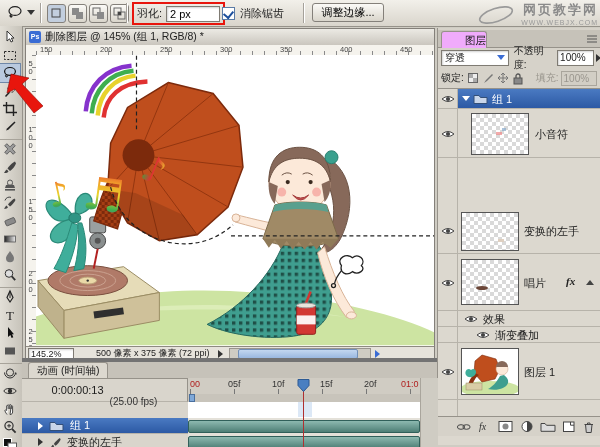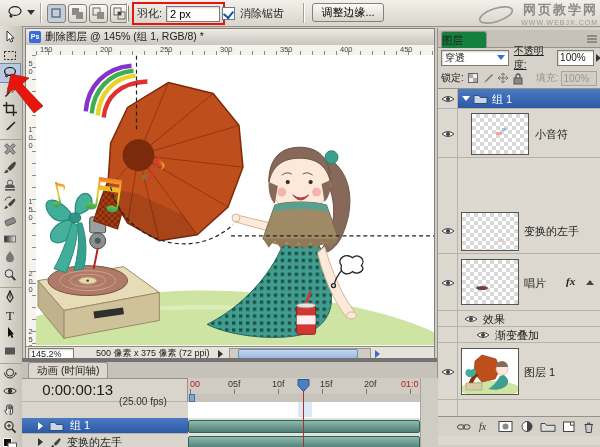--- a/index.html
+++ b/index.html
@@ -427,32 +427,32 @@
     </div>
   </div>
 
   <svg class="abs" style="left:5px;top:70px;" width="44" height="44">
     <polygon points="6,4 24,8 17,14 38,36 29,43 10,19 2,23" fill="#e8150d" stroke="#8e0d08" stroke-width=".6"></polygon>
   </svg>
 
   <div class="abs lpanel">
 
     <div class="abs" style="left:0;top:2px;width:163px;height:17px;background:#c6c2b9;border-bottom:1px solid #96928a;">
-      <div class="abs" style="left:3px;top:1px;width:44px;height:16px;background:#15803d;border:1px solid #96928a;border-bottom:none;border-radius:3px 3px 0 0;text-align:left;line-height:16px;font-size:10.5px;">图层</div>
+      <div class="abs" style="left:3px;top:1px;width:44px;height:16px;background:#f0abfc;border:1px solid #96928a;border-bottom:none;border-radius:3px 3px 0 0;text-align:right;line-height:16px;font-size:10.5px;">图层</div>
       <svg class="abs" style="right:3px;top:4px;" width="12" height="10">
         <path d="M1 2h10M1 5h10M1 8h10" stroke="#555"></path>
         </svg>
     </div>
 
     <div class="abs" style="left:0;top:19px;width:163px;height:21px;display:flex;align-items:center;font-size:10px;">
       <div class="sunken" style="margin-left:3px;width:62px;height:14px;display:flex;align-items:center;justify-content:space-between;padding:0 3px;">
         <span>穿透</span>
         <div class="tri-d" style="border-top-color:#3a6cd4;"></div>
       </div>
-      <span style="margin-left:5px;text-decoration:underline;">不透明度:</span>
+      <span style="margin-left:5px;">不透明度:</span>
       <div class="sunken" style="margin-left:2px;width:32px;height:14px;line-height:14px;padding:0 2px;">100%</div>
       <div class="tri-r" style="margin-left:2px;"></div>
     </div>
 
     <div class="abs" style="left:0;top:40px;width:163px;height:20px;display:flex;align-items:center;font-size:10px;">
       <span style="margin-left:3px;">锁定:</span>
       <svg width="13" height="12" style="margin-left:3px;">
           <rect x="2" y="2" width="4" height="4" fill="#aaa"></rect>
           <rect x="6" y="6" width="4" height="4" fill="#aaa"></rect>
           <rect x="2" y="6" width="4" height="4" fill="#eee"></rect>
@@ -595,21 +595,21 @@
     </div>
   </div>
 
   <div class="abs apanel">
 
     <div class="abs" style="left:0;top:0;width:415px;height:16px;background:#c6c2b9;border-bottom:1px solid #96928a;">
       <div class="abs" style="left:6px;top:0;height:15px;padding:0 8px;background:#dcd8cf;border:1px solid #96928a;border-bottom:none;border-radius:3px 3px 0 0;line-height:15px;font-size:10.5px;">动画 (时间轴)</div>
     </div>
 
     <div class="abs" style="left:0;top:16px;width:166px;height:24px;border-right:1px solid #96928a;border-bottom:1px solid #b7b3aa;box-sizing:border-box;display:flex;align-items:center;justify-content:center;gap:6px;">
-      <span style="font-size:15px;color:#1a1a1a;">0:00:00:13</span>
+      <span style="font-size:11px;color:#1a1a1a;">0:00:00:13</span>
       <span style="font-size:10px;color:#333;margin-top:24px;">(25.00 fps)</span>
     </div>
     <div class="arow bluebar" style="top:56px;">
       <div class="tri-r w" style="margin-left:16px;"></div>
       <svg width="15" height="11" style="margin-left:6px;">
           <path d="M1 2.5h5l1.5 2H14v6H1z" fill="#c9d6ea" stroke="#334f78"></path>
         </svg>
       <span style="margin-left:6px;color:#fff;">组 1</span>
     </div>
     <div class="arow" style="top:72px;height:17px;">

